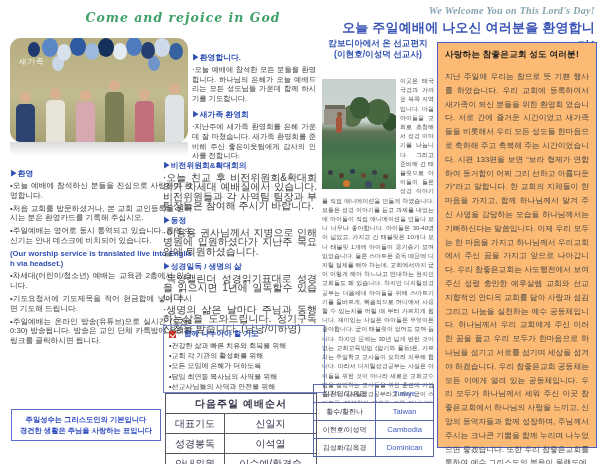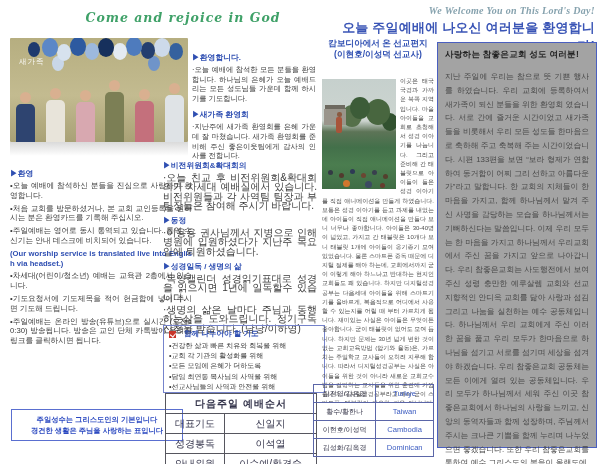--- a/index.html
+++ b/index.html
@@ -12,37 +12,37 @@
          font-size:12.5px;letter-spacing:1px;color:#3fa168;}
   .welcome{right:5px;top:5px;width:270px;text-align:right;}
   .welcome-en{font-family:"Liberation Serif",serif;font-style:italic;font-weight:bold;
               font-size:10px;color:#86a2ae;letter-spacing:.3px;}
   .welcome-ko{font-size:13px;font-weight:bold;color:#3a55b6;margin-top:3px;letter-spacing:.2px;}
   
   .sec-title{color:#2f4fb2;font-weight:bold;font-size:7.8px;margin:12px 0 2px 0;}
   .body-p{font-size:7.7px;line-height:9.8px;text-align:justify;word-break:break-all;margin:0 0 3px 0;color:#3a3a3a;}
   
   .col1{left:10px;top:38px;width:182px;}
-  .photo1{position:relative;width:178px;height:104px;overflow:hidden;border-radius:1px;
+  .photo1{position:relative;width:178px;height:104px;overflow:hidden;border-radius:11px;
           background:linear-gradient(180deg,#b6ae80 0%,#c3bb90 55%,#a9a176 100%);}
   .balloons{position:absolute;left:18px;top:4px;width:12px;height:15px;border-radius:50%;background:#1e3a6e;
     box-shadow:16px -2px 0 2px #5b87c7, 30px 3px 0 1px #d7e2ee, 44px -3px 0 2px #2d5aa0,
                58px 2px 0 1px #9db9dd, 72px -2px 0 2px #16305c, 86px 2px 0 1px #e4ebf2,
                100px -3px 0 2px #4e7bbd, 114px 1px 0 1px #243f6f, 128px -2px 0 2px #cddaea,
                142px 2px 0 1px #35619e, 120px 14px 0 0 #6f94c9, 24px 14px 0 0 #c9d7e8;}
   .people{position:absolute;left:6px;bottom:0;width:168px;height:66px;display:flex;
           align-items:flex-end;justify-content:space-between;}
   .person{display:flex;flex-direction:column;align-items:center;}
   .head{width:11px;height:11px;border-radius:50%;background:#d9b090;margin-bottom:1px;}
   .torso{width:19px;border-radius:5px 5px 0 0;}
   .reflect1{width:178px;height:14px;background:linear-gradient(180deg,rgba(150,150,150,.35),rgba(255,255,255,0));}
   .photo-label{position:absolute;left:9px;top:19px;font-size:7.5px;color:rgba(255,255,255,.92);letter-spacing:1px;}
   .col1-text{margin-top:8px;}
   .en-note{color:#2f4fb2;font-weight:bold;}
-  .notice-box{left:11px;top:409px;width:146px;border:1.3px solid #5a6fd0;padding:4px 12px;
+  .notice-box{left:11px;top:409px;width:146px;border:1.3px solid #5a6fd0;padding:4px 1px;
               text-align:center;color:#2a48c0;font-weight:bold;font-size:7.3px;line-height:11px;}
   
   .col2top{left:192px;top:40px;width:124px;}
   .col2top .body-p{font-size:7.3px;line-height:9.6px;}
   .col2bot{left:163px;top:148px;width:154px;}
   .col2bot .body-p{font-size:10px;line-height:9.3px;}
   .prayer-box{left:163px;top:325px;width:150px;height:60px;border:1px solid #7583cc;
               padding:3px 5px;overflow:hidden;}
   .prayer-title{display:flex;align-items:center;gap:8px;color:#2f4fb2;font-weight:bold;font-size:7.6px;margin-bottom:2px;}
   .checkicon{width:7px;height:7px;background:#c8352a;position:relative;flex:0 0 auto;}
@@ -70,21 +70,21 @@
                    55px 4px 0 0 #54402e,16px 11px 0 1px #d0762e,38px 12px 0 1px #3c4a62,52px 13px 0 0 #663d2f;}
   .col3-body{font-size:6px;line-height:9.2px;text-align:justify;word-break:break-all;color:#4c4c4c;
              height:325px;overflow:hidden;}
   .mistable{left:313px;top:384px;width:121px;}
   .mistable table{width:121px;}
   .mistable td{border:1px solid #5b66a8;text-align:center;padding:3.5px 0;}
   .mis-name{width:62px;font-size:7px;color:#323246;}
   .mis-country{width:57px;font-size:7.6px;color:#3b5bc0;}
   
   .col4{left:437px;top:42px;width:160px;height:406px;border:1.4px solid #4a5fc0;
-        padding:5px 7px;box-sizing:border-box;background:#a3a3a3;}
+        padding:5px 7px;box-sizing:border-box;background:#fdba74;}
   .col4-title{font-size:8.6px;font-weight:bold;color:#222;margin:1px 0 9px 0;letter-spacing:.2px;}
   .col4-body{font-size:7.8px;line-height:13.8px;text-align:justify;word-break:break-all;color:#474747;}
 </style>
 </head>
 <body>
 
 <div class="page">
 
   <div class="abs motto">Come and rejoice in God</div>
   <div class="abs welcome">

